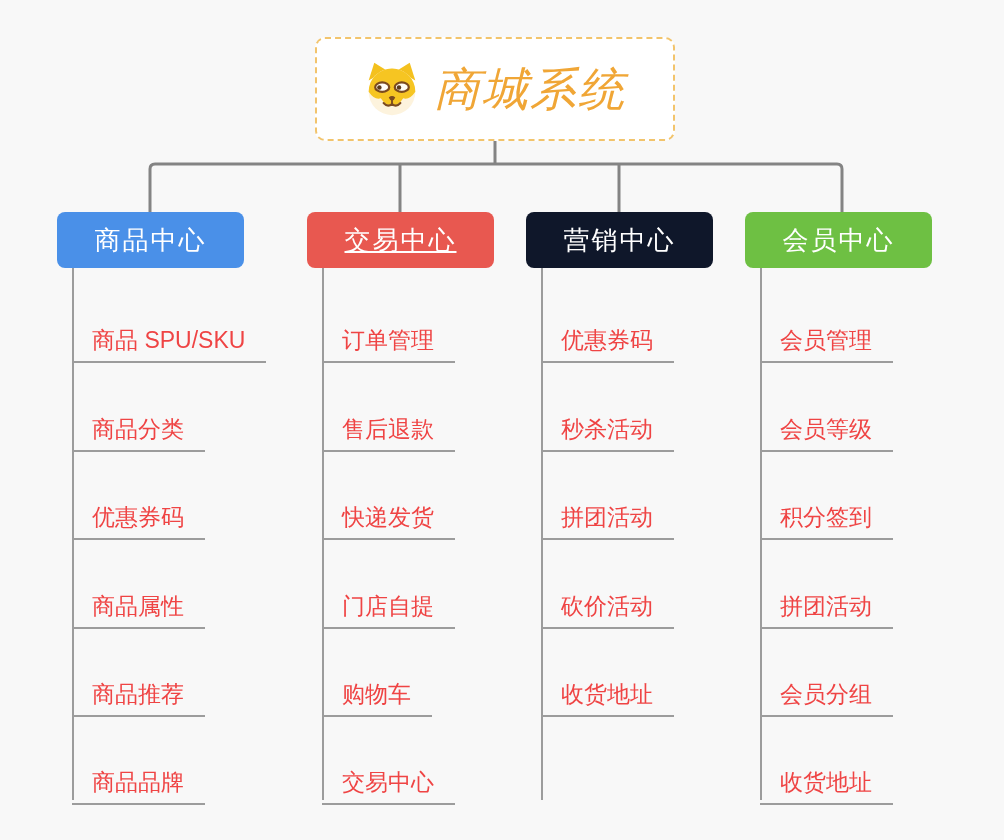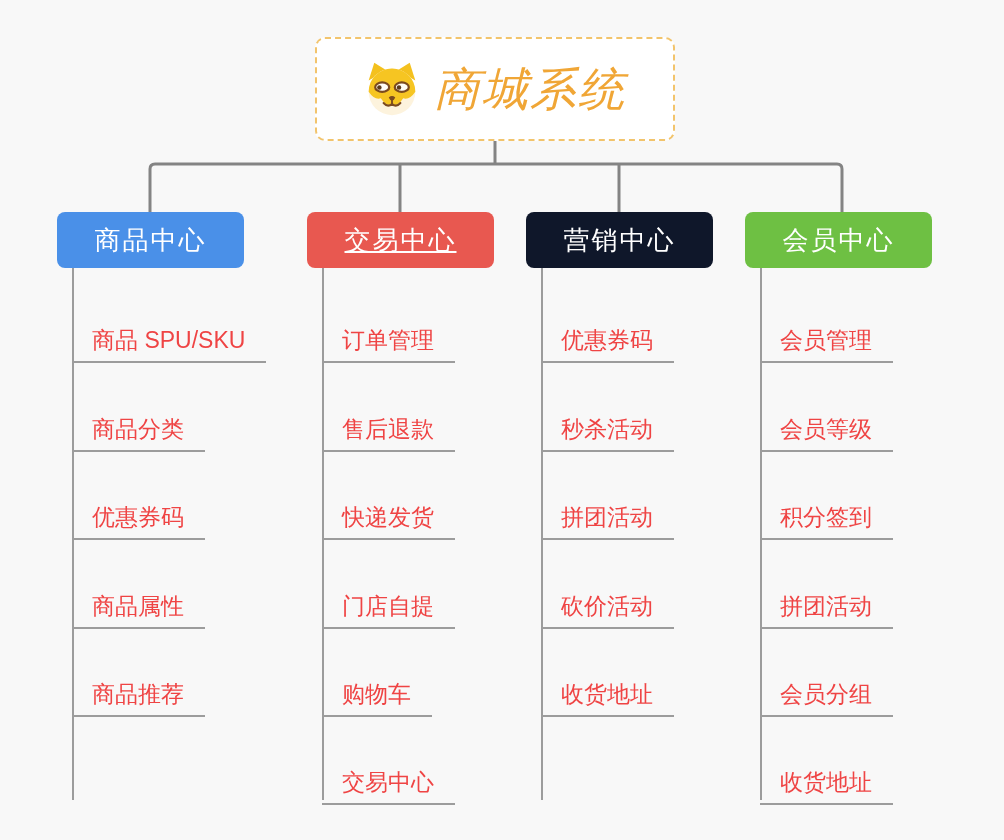--- a/index.html
+++ b/index.html
@@ -84,20 +84,21 @@
   </div>
 
   <div class="column" style="left:57px">
     <div class="branch-header" style="background: rgb(74, 144, 232);">商品中心</div>
     <div class="trunk"></div>
     <div class="leaf" style="top:316px">商品 SPU/SKU</div>
     <div class="leaf" style="top:405px">商品分类</div>
     <div class="leaf" style="top:493px">优惠券码</div>
     <div class="leaf" style="top:582px">商品属性</div>
     <div class="leaf" style="top:670px">商品推荐</div>
+    <div class="leaf" style="top:758px">商品品牌</div>
   </div>
 
   <div class="column" style="left:307px">
     <div class="branch-header" style="background: rgb(232, 88, 80); text-decoration: underline;">交易中心</div>
     <div class="trunk"></div>
     <div class="leaf" style="top:316px">订单管理</div>
     <div class="leaf" style="top:405px">售后退款</div>
     <div class="leaf" style="top:493px">快递发货</div>
     <div class="leaf" style="top:582px">门店自提</div>
     <div class="leaf" style="top:670px">购物车</div>

